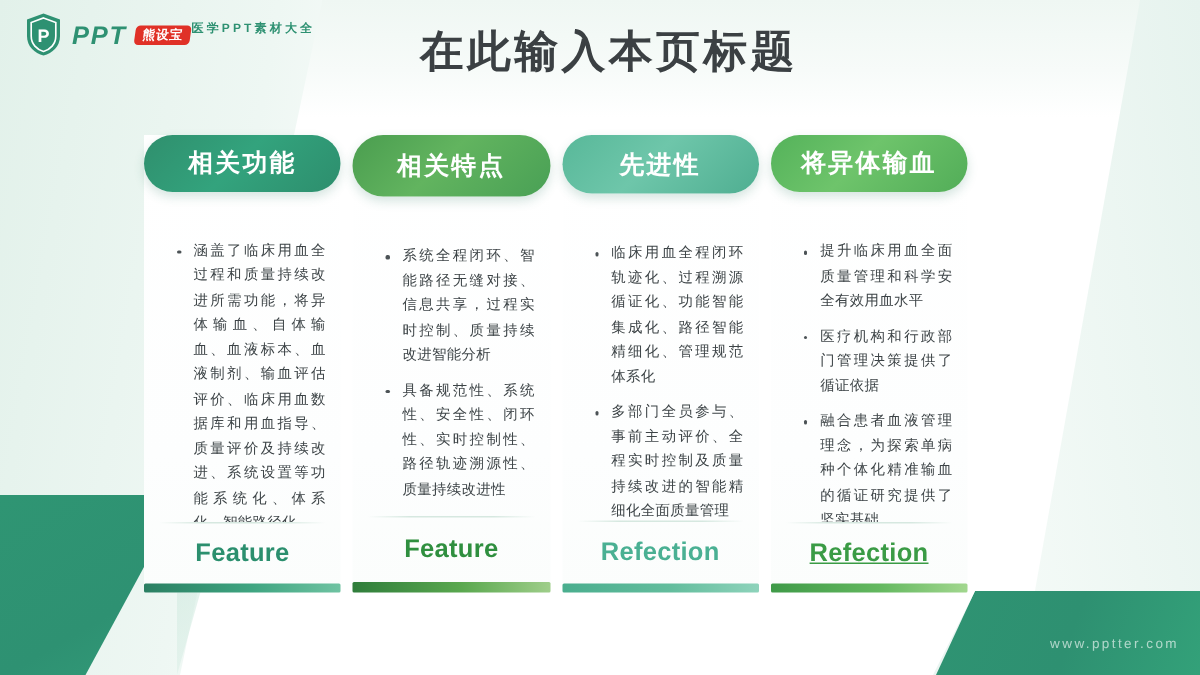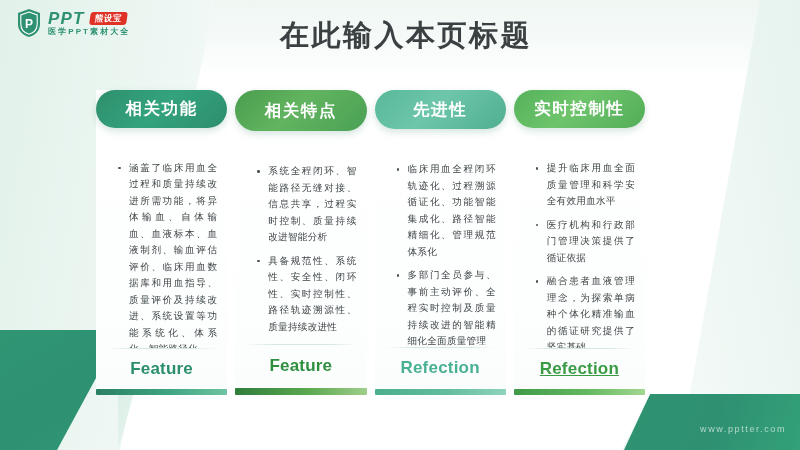--- a/index.html
+++ b/index.html
@@ -87,21 +87,21 @@
     display: flex;
     align-items: center;
     gap: 6px;
   }
   .logo-shield {
     width: 26px; height: 30px;
     position: relative;
     flex: 0 0 auto;
   }
   .logo-shield svg { display: block; }
-  .logo-txt { display: flex; flex-direction: column; gap: 1px; text-align: center; }
+  .logo-txt { display: flex; flex-direction: row; gap: 1px; text-align: center; }
   .logo-row1 { display: flex; align-items: center; gap: 5px; }
   .logo-ppt {
     font-size: 17px;
     font-weight: 700;
     font-style: italic;
     color: #2e9172;
     letter-spacing: 1.2px;
     line-height: 1;
   }
   .logo-badge {
@@ -280,21 +280,21 @@
           <li>临床用血全程闭环轨迹化、过程溯源循证化、功能智能集成化、路径智能精细化、管理规范体系化</li>
           <li>多部门全员参与、事前主动评价、全程实时控制及质量持续改进的智能精细化全面质量管理</li>
         </ul>
       </div>
       <div class="card-divider"></div>
       <div class="card-foot" style="color: rgb(74, 176, 147);">Refection</div>
       <div class="card-bar" style="background: linear-gradient(90deg, rgb(74, 174, 142) 0%, rgb(99, 189, 157) 55%, rgb(142, 211, 187) 100%);"></div>
     </div>
 
     <div class="card">
-      <div class="card-head" style="background: linear-gradient(135deg, rgb(84, 178, 90) 0%, rgb(110, 196, 107) 45%, rgb(82, 173, 88) 100%);">实时控制性</div>
+      <div class="card-head" style="background: linear-gradient(135deg, rgb(84, 178, 90) 0%, rgb(110, 196, 107) 45%, rgb(82, 173, 88) 100%);">将异体输血</div>
       <div class="card-body">
         <ul class="bullets">
           <li>提升临床用血全面质量管理和科学安全有效用血水平</li>
           <li>医疗机构和行政部门管理决策提供了循证依据</li>
           <li>融合患者血液管理理念，为探索单病种个体化精准输血的循证研究提供了坚实基础</li>
         </ul>
       </div>
       <div class="card-divider"></div>
       <div class="card-foot" style="color: rgb(58, 155, 69); text-decoration: underline;">Refection</div>
       <div class="card-bar" style="background: linear-gradient(90deg, rgb(63, 154, 72) 0%, rgb(99, 184, 95) 55%, rgb(162, 215, 143) 100%);"></div>

